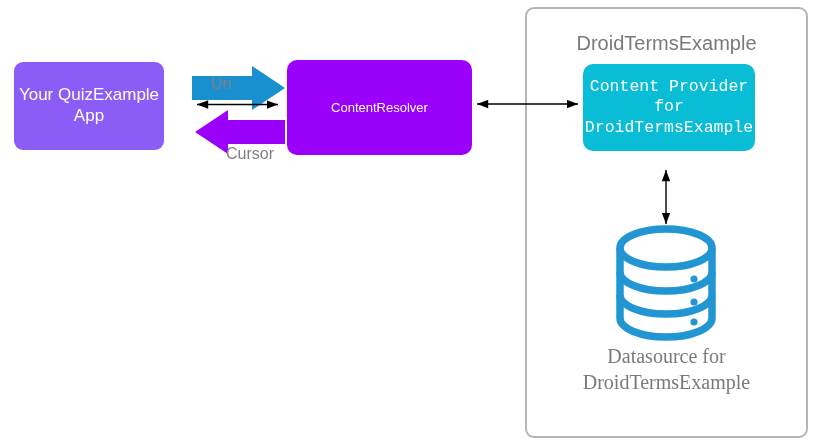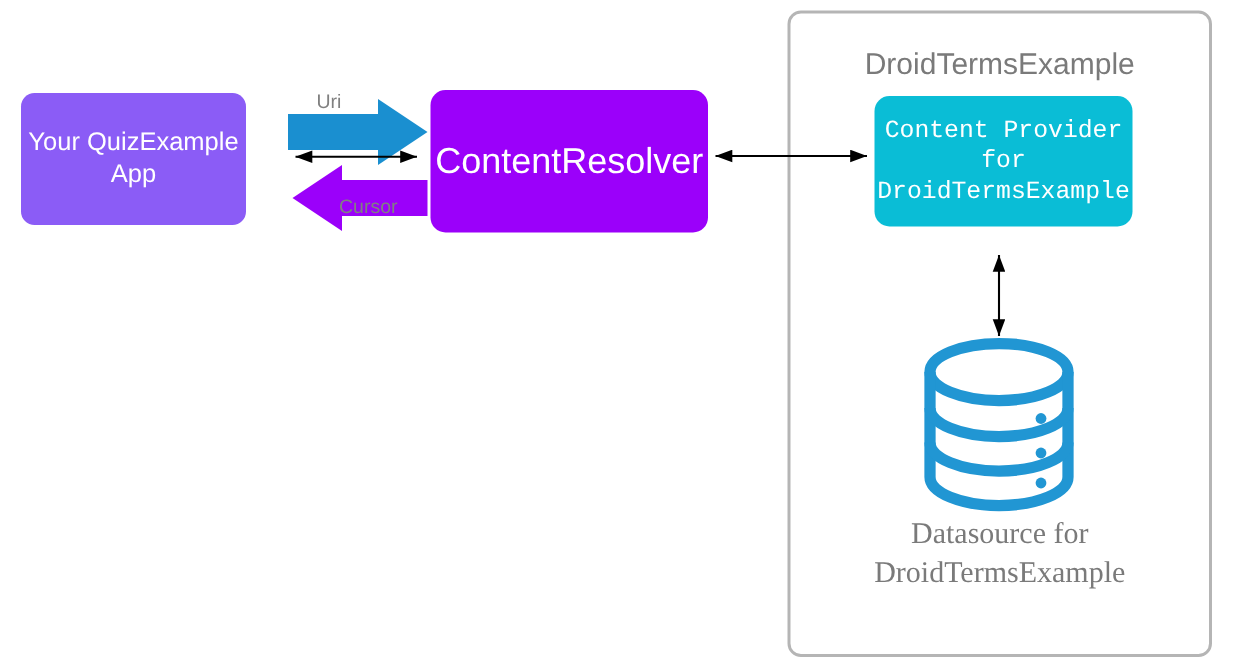--- a/index.html
+++ b/index.html
@@ -47,21 +47,21 @@
   }
 
   
   #content-resolver-box {
     left: 287px;
     top: 60px;
     width: 185px;
     height: 95px;
     background: #9B00FA;
     border-radius: 10px;
-    font-size: 24px;
+    font-size: 13px;
   }
 
   
   #content-provider-box {
     left: 583px;
     top: 64px;
     width: 172px;
     height: 87px;
     background: #0ABDD6;
     border-radius: 10px;
@@ -101,22 +101,23 @@
     top: 343px;
     width: 283px;
     font-size: 20px;
     font-family: Liberation Serif, serif;
   }
 
   
   .arrow-label {
     position: absolute;
     color: #808080;
-    font-size: 13px;
+    font-size: 16px;
     background: transparent;
+    margin-top: 15px;
   }
   #uri-label { left: 211px; top: 60px; }
   #cursor-label { left: 226px; top: 130px; }
 
   svg.layer {
     position: absolute;
     left: 0;
     top: 0;
     width: 823px;
     height: 447px;

